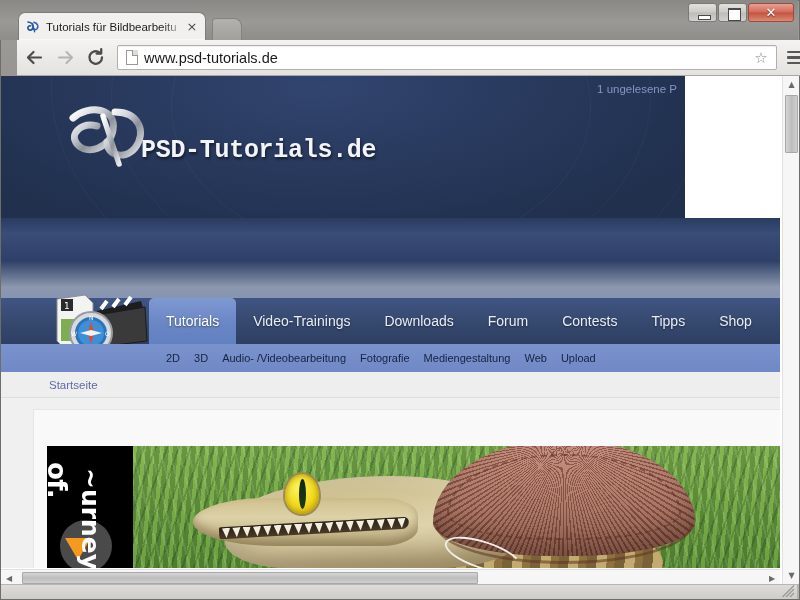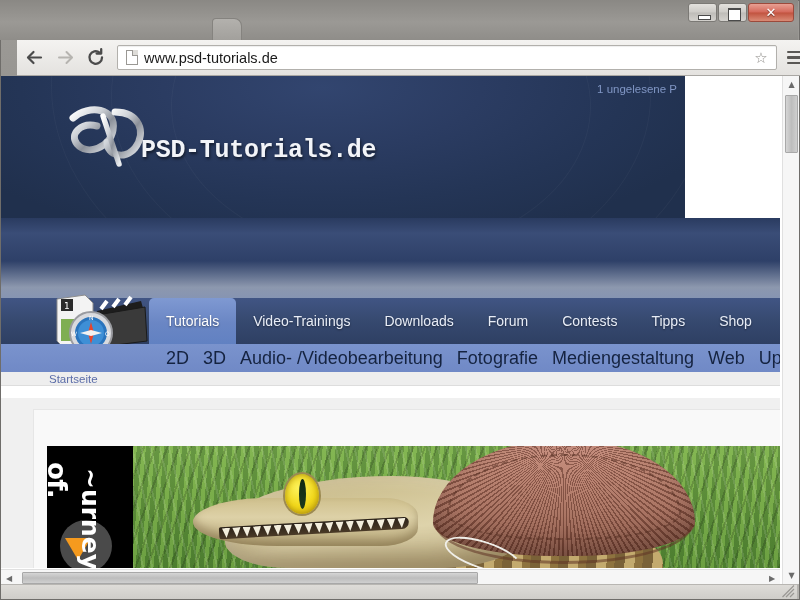--- a/index.html
+++ b/index.html
@@ -173,26 +173,26 @@
     background: linear-gradient(180deg,#7f99d2 0%, #6a86c4 55%, #6181c2 100%);
     border-radius: 5px 5px 0 0;
     color:#ffffff;
   }
   .subnav {
     position:absolute; left:0; top:126px; width:779px; height:28px;
     background: linear-gradient(180deg,#7a93cd 0%, #7089c6 100%);
     display:flex; align-items:center; padding-left: 158px;
   }
   .subnav-item {
-    font-size: 18px; color:#152340; padding: 0 7px; white-space:nowrap;
+    font-size: 11px; color:#152340; padding: 0 7px; white-space:nowrap;
   }
 
   
   .crumbbar {
-    position:absolute; left:0; top: 296px; width:779px; height: 14px;
+    position:absolute; left:0; top: 296px; width:779px; height: 26px;
     background: #eeeeee; border-bottom: 1px solid #dddddd;
     display:flex; align-items:center; padding-left: 48px;
   }
   .crumb { font-size: 11.5px; color:#5b6da8; }
 
   
   .content-bg { position:absolute; left:0; top:322px; width:779px; height:170px; background:#f0f0f0; }
   .content-card {
     position:absolute; left: 32px; top: 333px; width: 747px; height: 159px;
     background:#f9f9f9; border-left:1px solid #e6e6e6; border-top:1px solid #e6e6e6;
@@ -339,20 +339,31 @@
   .resize-grip { position:absolute; right:2px; bottom:1px; width:13px; height:13px; }
 </style>
 </head>
 <body>
 
 <div class="window">
   <div class="win-frame-outer"></div>
 
   <div class="tabstrip">
 
+    <div class="tab">
+      <span class="tab-favicon">
+        <svg width="16" height="16" viewBox="0 0 16 16">
+          <path d="M3 3 C7 3.5 8.5 6 8 8.5 C7.4 11.5 4.5 12 3.2 10 C2.2 8.4 3.4 6.5 5.6 6.8" fill="none" stroke="#2b56a8" stroke-width="1.7" stroke-linecap="round"></path>
+          <path d="M9 3.4 C12.6 4.2 13.6 7 12.3 9.4 C11.2 11.4 8.8 11 8.5 9" fill="none" stroke="#3a67bd" stroke-width="1.7" stroke-linecap="round"></path>
+          <path d="M7.4 4.5 L9.6 12.8" stroke="#2b56a8" stroke-width="1.3" stroke-linecap="round"></path>
+        </svg>
+      </span>
+      <span class="tab-title">Tutorials für Bildbearbeitu</span>
+      <span class="tab-close">×</span>
+    </div>
 
     <div class="newtab"></div>
 
     <div class="wincontrols">
       <div class="wc wc-min"></div>
       <div class="wc wc-max"></div>
       <div class="wc wc-close">✕</div>
     </div>
   </div>
 

